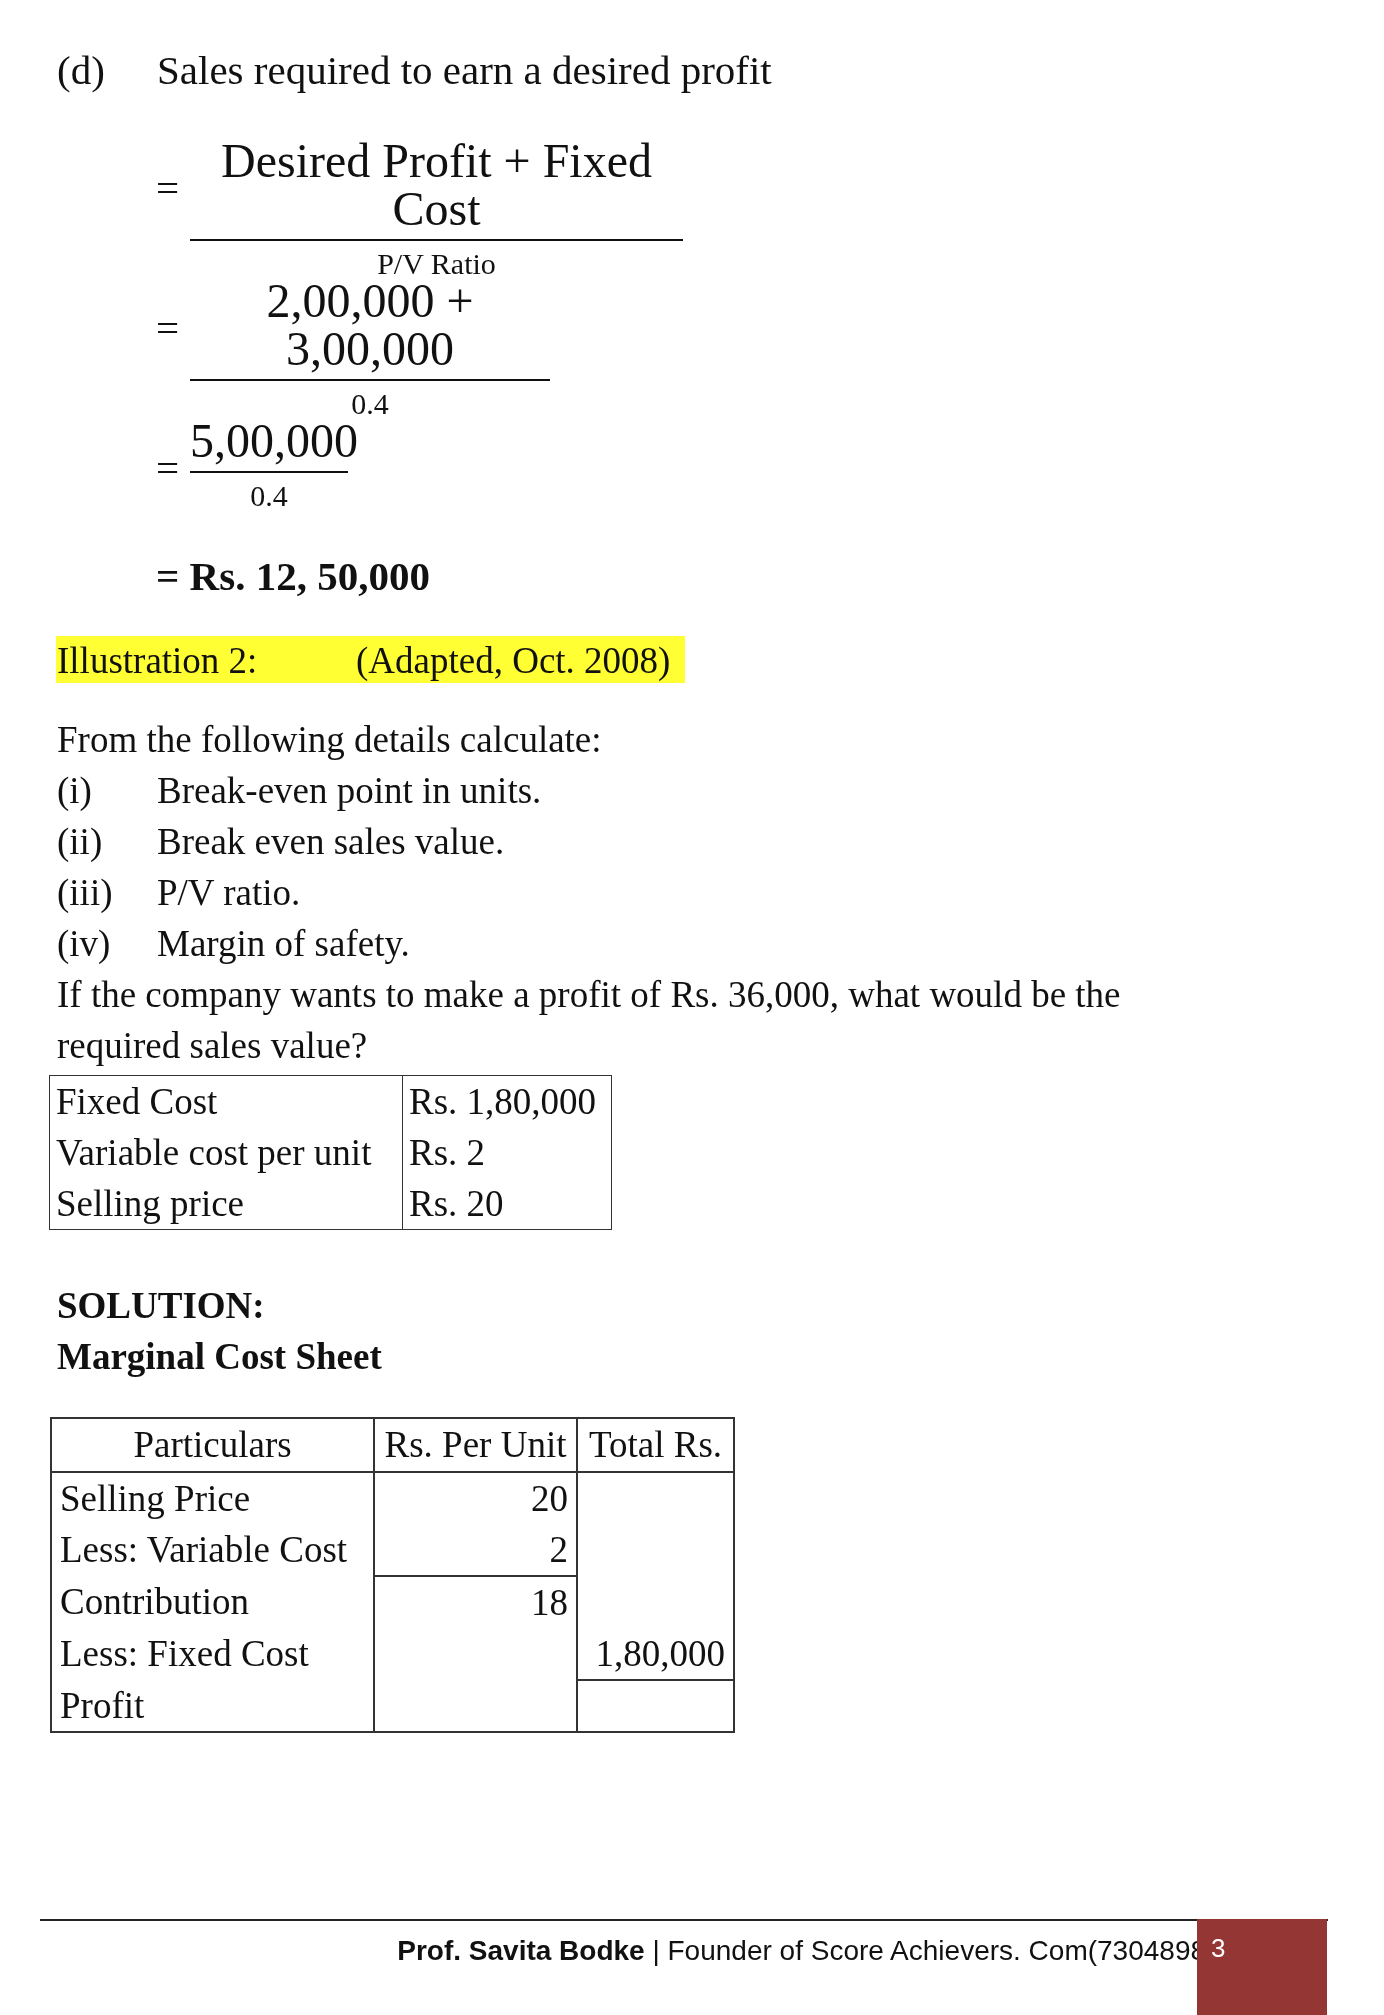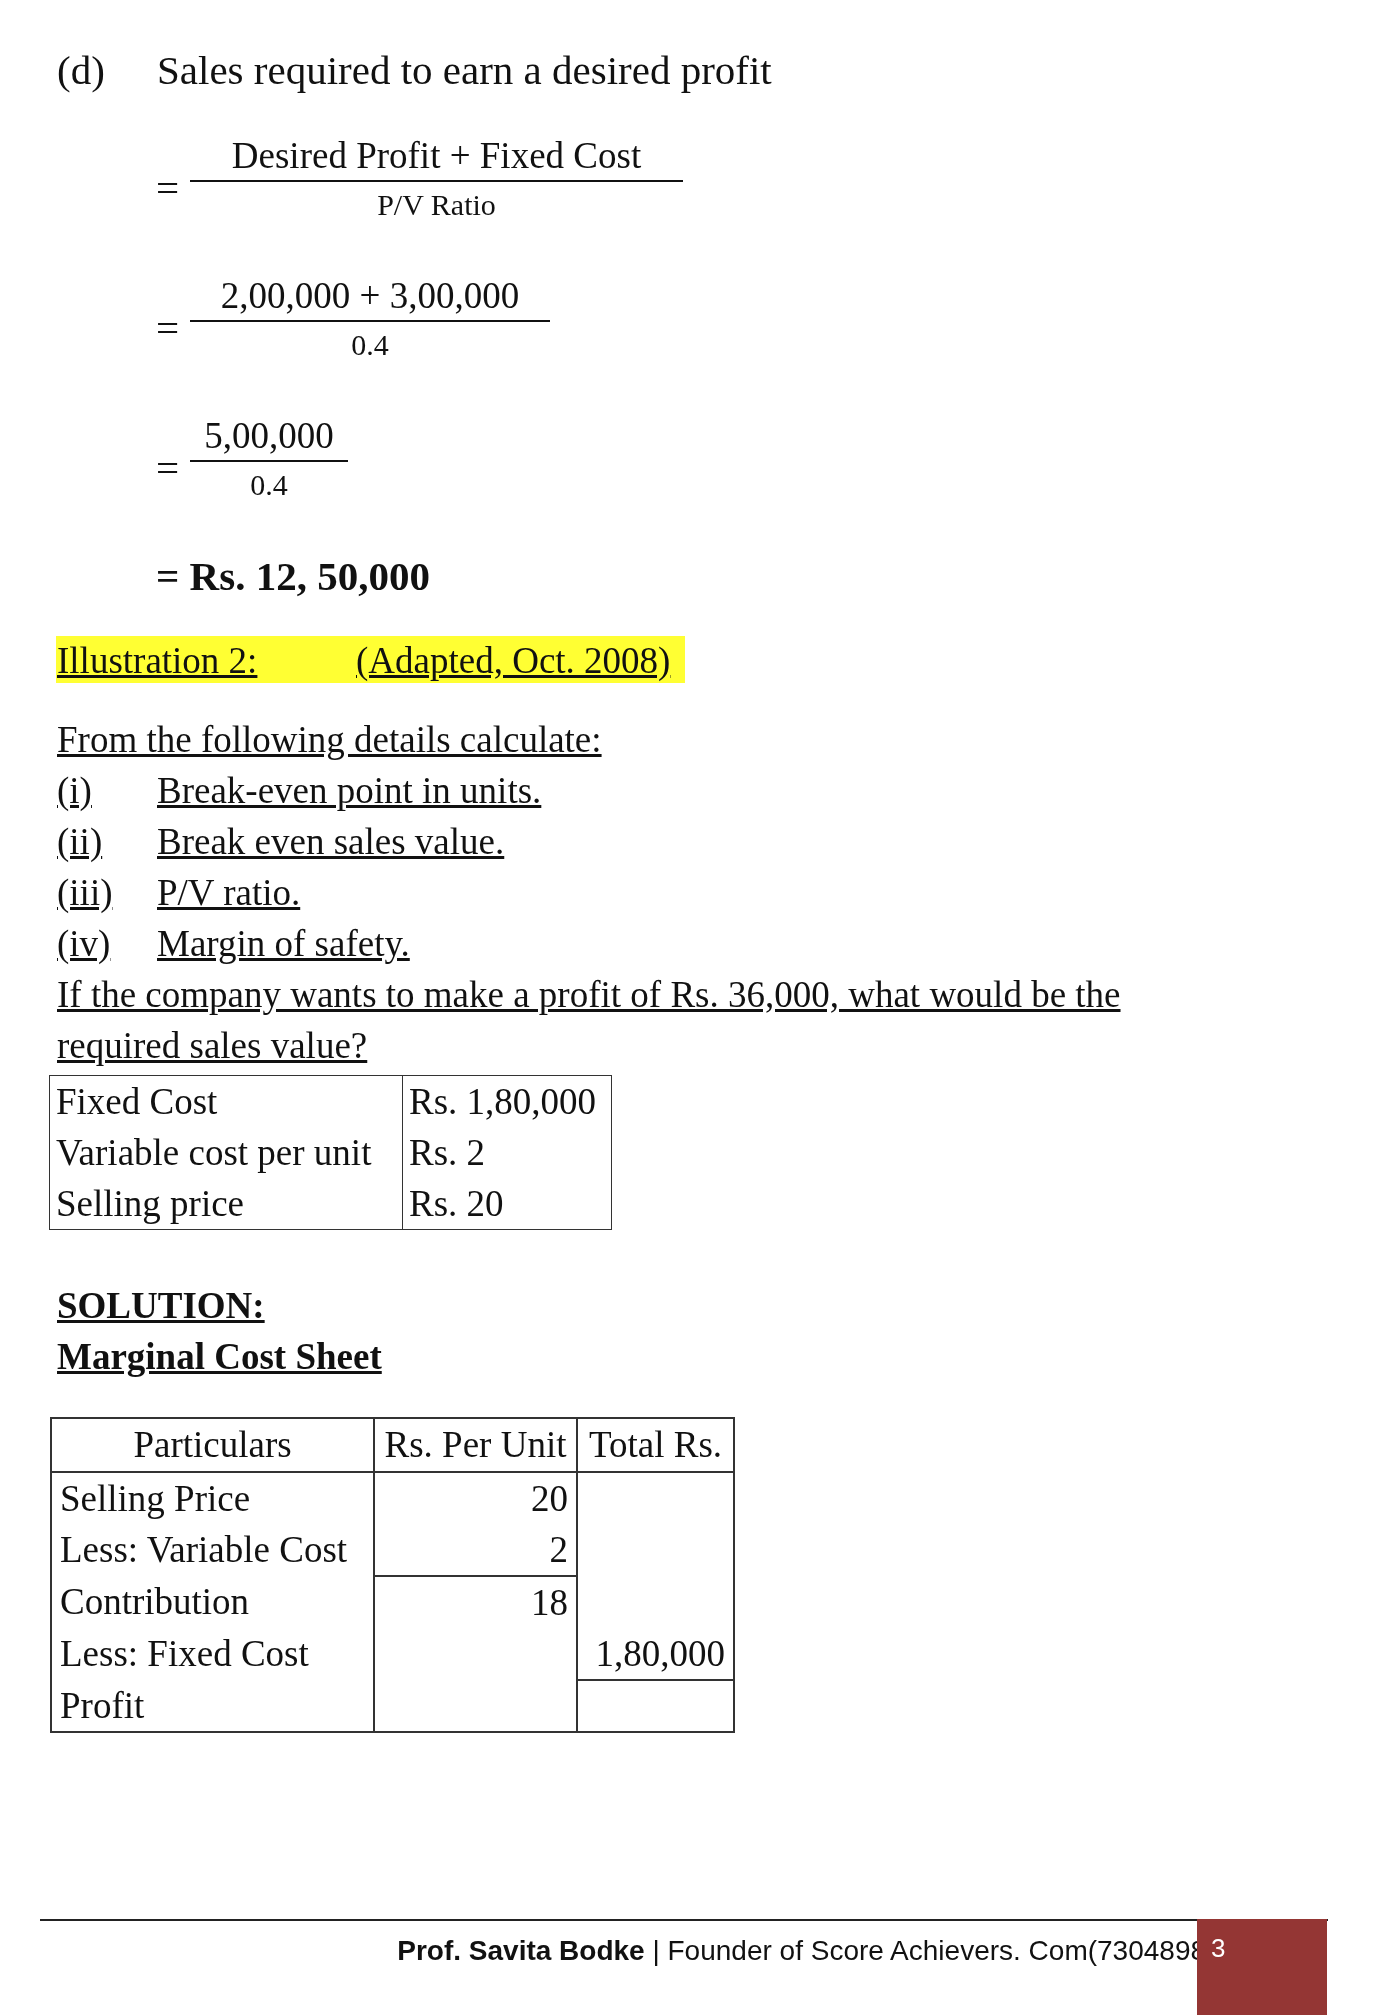--- a/index.html
+++ b/index.html
@@ -1,22 +1,22 @@
 <!DOCTYPE html>
 <html><head>
 <meta charset="utf-8">
 <style>
   html,body{margin:0;padding:0;background:#fff;}
   body{width:1384px;height:2015px;position:relative;overflow:hidden;
        font-family:"Liberation Serif","DejaVu Serif",serif;color:#111;}
   .abs{position:absolute;white-space:nowrap;}
   .t40{font-size:41px;line-height:1;}
-  .t36{font-size:37px;line-height:1;text-decoration:underline;}
+  .t36{font-size:37px;line-height:1;}
   .frac{position:absolute;}
-  .frac .num{display:block;text-align:center;font-size:37px;line-height:1;padding:0 0 6px 0;border-bottom:2px solid #111;}
+  .frac .num{display:block;text-align:center;font-size:48px;line-height:1;padding:0 0 6px 0;border-bottom:2px solid #111;}
   .frac .den{display:block;text-align:center;font-size:30px;line-height:1;padding-top:8px;}
   .eq{position:absolute;font-size:41px;line-height:1;}
   .bold{font-weight:bold;}
   .hl{background:#ffff33;}
   table{border-collapse:collapse;position:absolute;font-size:37px;}
   td{padding:0 6px;vertical-align:top;line-height:51px;}
   .given td{border:1.5px solid #333;}
   .mcs{border:2px solid #333;}
   .mcs td{border-left:2px solid #333;border-right:2px solid #333;padding:0 8px;margin-left:25px;}
   .mcs .hdr td{border-bottom:2px solid #333;text-align:center;height:52px;}

